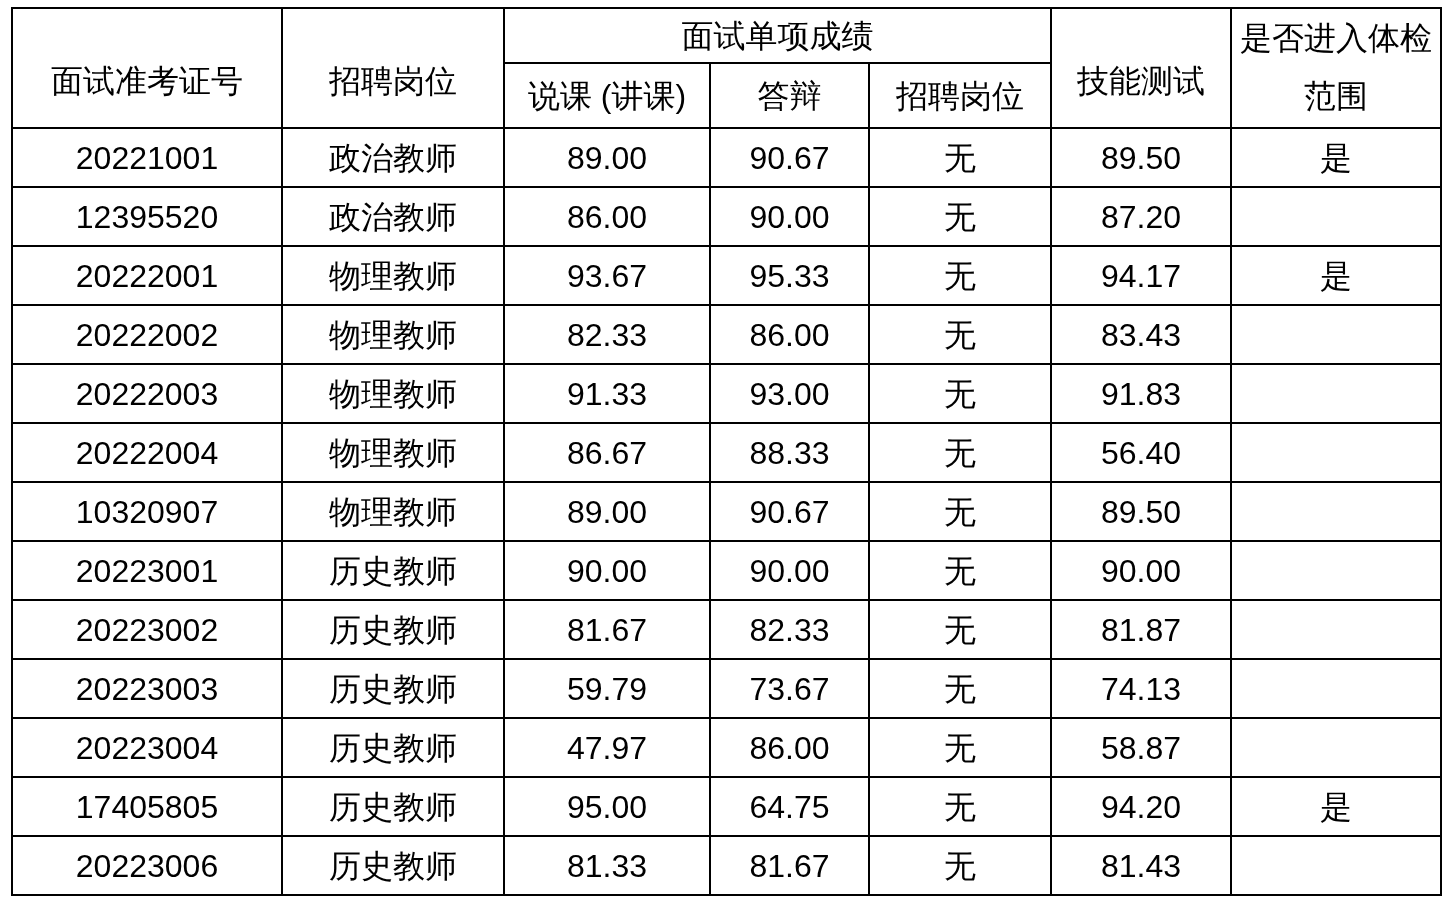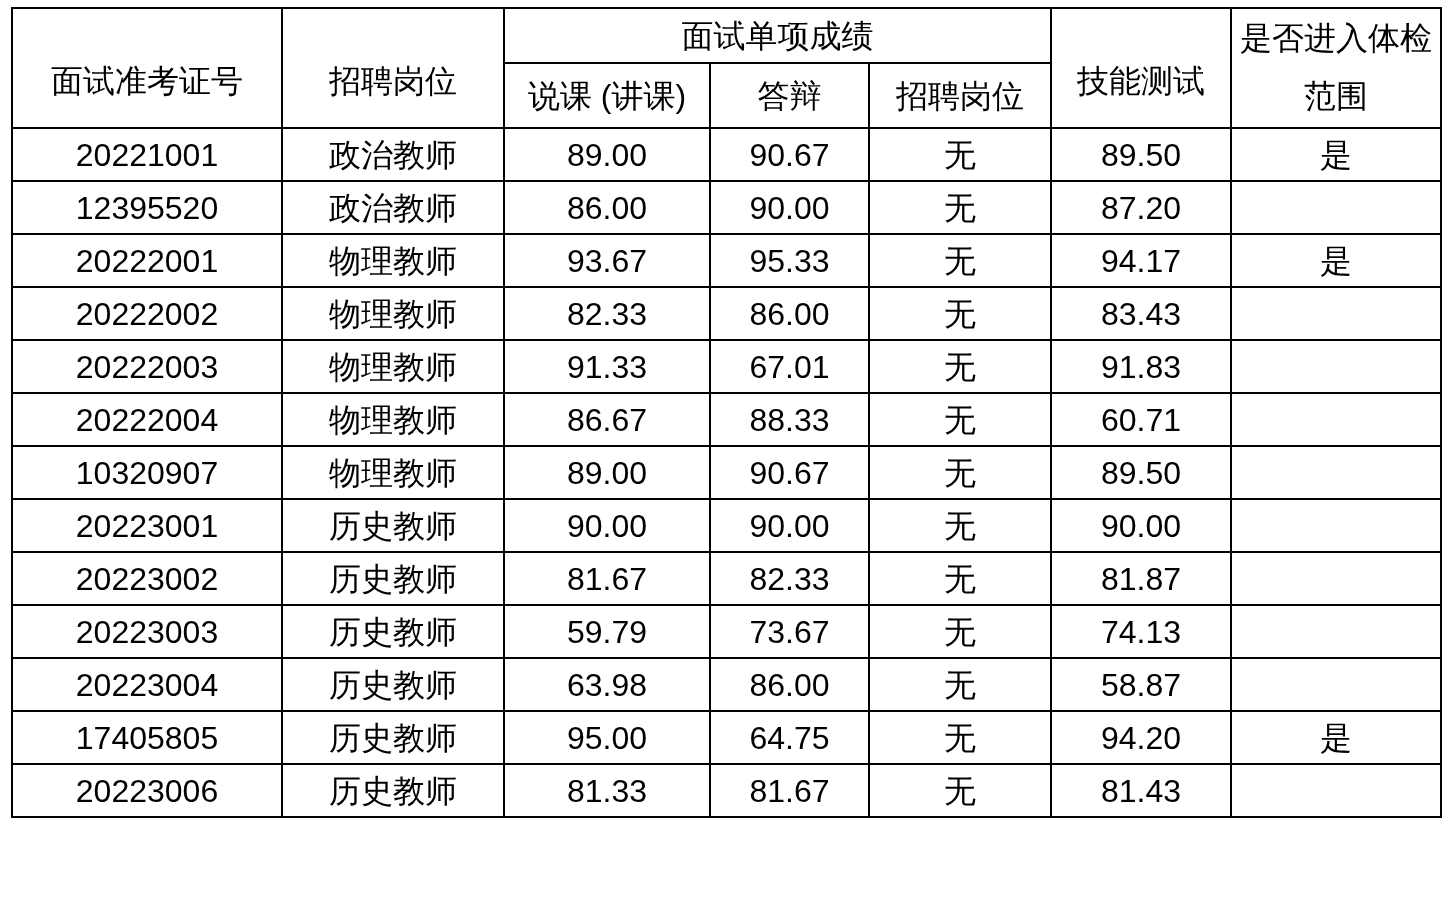--- a/index.html
+++ b/index.html
@@ -21,21 +21,21 @@
     text-align: center;
     vertical-align: middle;
     font-weight: normal;
     font-size: 32px;
     line-height: 1.25;
     overflow: hidden;
     padding: 0 2px;
   }
   tr.header-row-1 { height: 55px; }
   tr.header-row-2 { height: 65px; }
-  tr.data-row { height: 53px; }
+  tr.data-row { height: 59px; }
   
   th.merged-v {
     vertical-align: bottom;
     padding-bottom: 26px;
     margin-left: 24px;
   }
   th.two-line {
     vertical-align: middle;
     white-space: pre-line;
     line-height: 1.8;
@@ -104,32 +104,32 @@
     <td>82.33</td>
     <td>86.00</td>
     <td>无</td>
     <td>83.43</td>
     <td></td>
   </tr>
       <tr class="data-row">
     <td>20222003</td>
     <td>物理教师</td>
     <td>91.33</td>
-    <td>67.01</td>
+    <td>93.00</td>
     <td>无</td>
     <td>91.83</td>
     <td></td>
   </tr>
       <tr class="data-row">
     <td>20222004</td>
     <td>物理教师</td>
     <td>86.67</td>
     <td>88.33</td>
     <td>无</td>
-    <td>60.71</td>
+    <td>56.40</td>
     <td></td>
   </tr>
       <tr class="data-row">
     <td>10320907</td>
     <td>物理教师</td>
     <td>89.00</td>
     <td>90.67</td>
     <td>无</td>
     <td>89.50</td>
     <td></td>
@@ -157,21 +157,21 @@
     <td>历史教师</td>
     <td>59.79</td>
     <td>73.67</td>
     <td>无</td>
     <td>74.13</td>
     <td></td>
   </tr>
       <tr class="data-row">
     <td>20223004</td>
     <td>历史教师</td>
-    <td>63.98</td>
+    <td>47.97</td>
     <td>86.00</td>
     <td>无</td>
     <td>58.87</td>
     <td></td>
   </tr>
       <tr class="data-row">
     <td>17405805</td>
     <td>历史教师</td>
     <td>95.00</td>
     <td>64.75</td>

